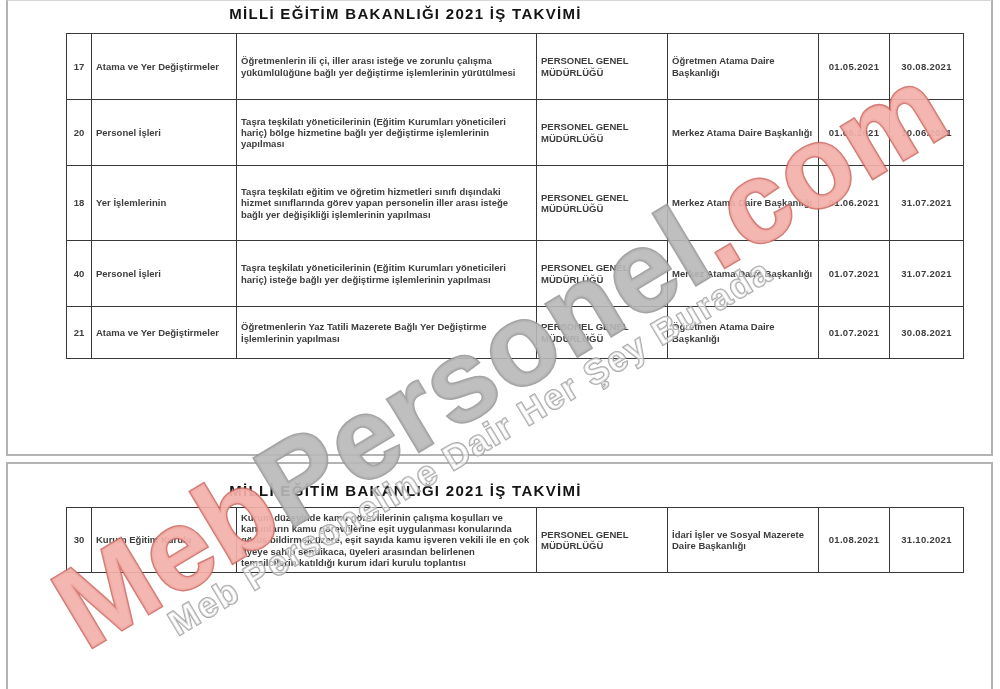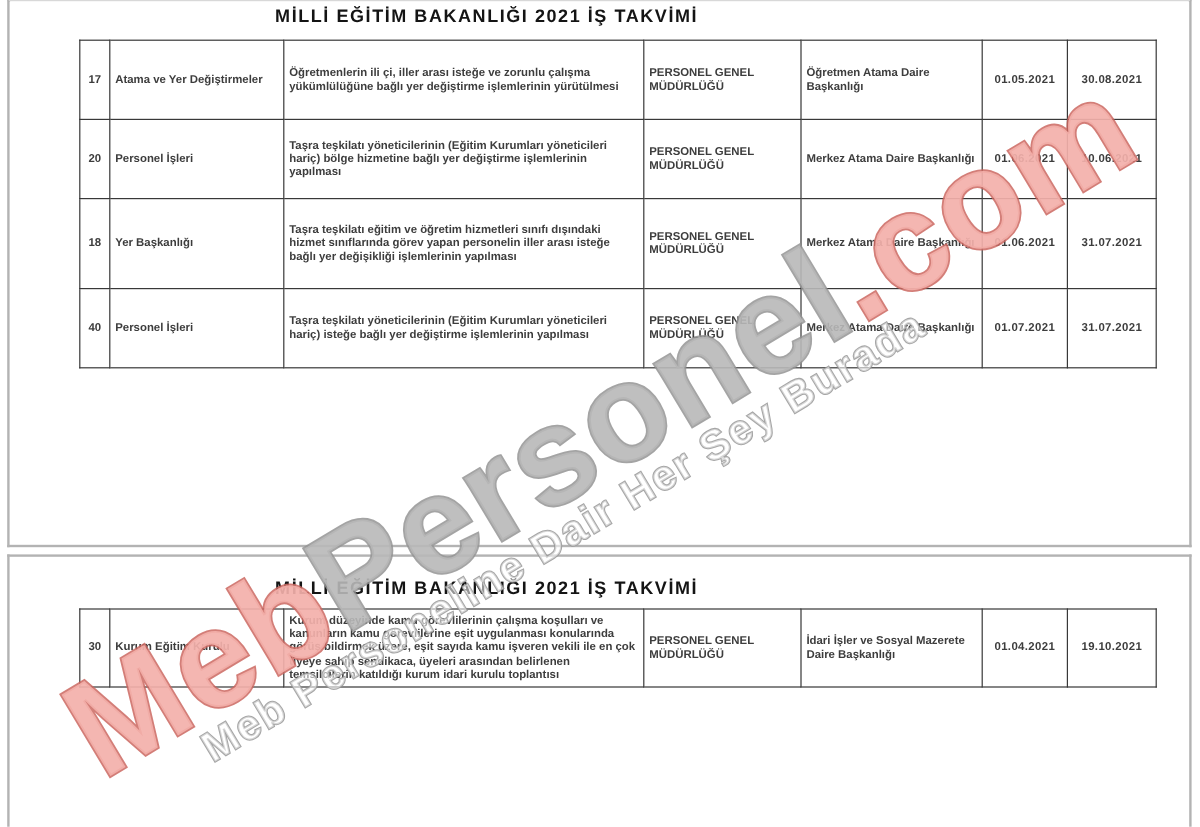--- a/index.html
+++ b/index.html
@@ -81,35 +81,44 @@
         <td class="col-no">20</td>
         <td class="col-task">Personel İşleri</td>
         <td class="col-description">Taşra teşkilatı yöneticilerinin (Eğitim Kurumları yöneticileri hariç) bölge hizmetine bağlı yer değiştirme işlemlerinin yapılması</td>
         <td class="col-unit">PERSONEL GENEL MÜDÜRLÜĞÜ</td>
         <td class="col-department">Merkez Atama Daire Başkanlığı</td>
         <td class="col-start">01.06.2021</td>
         <td class="col-end">10.06.2021</td>
       </tr>
       <tr>
         <td class="col-no">18</td>
-        <td class="col-task">Yer Başkanlığı</td>
+        <td class="col-task">Yer İşlemlerinin</td>
         <td class="col-description">Taşra teşkilatı eğitim ve öğretim hizmetleri sınıfı dışındaki hizmet sınıflarında görev yapan personelin iller arası isteğe bağlı yer değişikliği işlemlerinin yapılması</td>
         <td class="col-unit">PERSONEL GENEL MÜDÜRLÜĞÜ</td>
         <td class="col-department">Merkez Atama Daire Başkanlığı</td>
         <td class="col-start">01.06.2021</td>
         <td class="col-end">31.07.2021</td>
       </tr>
       <tr>
         <td class="col-no">40</td>
         <td class="col-task">Personel İşleri</td>
         <td class="col-description">Taşra teşkilatı yöneticilerinin (Eğitim Kurumları yöneticileri hariç) isteğe bağlı yer değiştirme işlemlerinin yapılması</td>
         <td class="col-unit">PERSONEL GENEL MÜDÜRLÜĞÜ</td>
         <td class="col-department">Merkez Atama Daire Başkanlığı</td>
         <td class="col-start">01.07.2021</td>
         <td class="col-end">31.07.2021</td>
+      </tr>
+      <tr>
+        <td class="col-no">21</td>
+        <td class="col-task">Atama ve Yer Değiştirmeler</td>
+        <td class="col-description">Öğretmenlerin Yaz Tatili Mazerete Bağlı Yer Değiştirme İşlemlerinin yapılması</td>
+        <td class="col-unit">PERSONEL GENEL MÜDÜRLÜĞÜ</td>
+        <td class="col-department">Öğretmen Atama Daire Başkanlığı</td>
+        <td class="col-start">01.07.2021</td>
+        <td class="col-end">30.08.2021</td>
       </tr>
     </tbody>
 </table>
 
 <div id="title2" class="doc-title">MİLLİ EĞİTİM BAKANLIĞI 2021 İŞ TAKVİMİ</div>
 
 <table id="table2" class="cal">
   <colgroup>
     <col style="width:25px">
       <col style="width:145px">
@@ -119,21 +128,21 @@
       <col style="width:71px">
     <col style="width:74px">
   </colgroup>
   <tbody>
       <tr>
         <td class="col-no">30</td>
         <td class="col-task">Kurum Eğitim Kurulu</td>
         <td class="col-description">Kurum düzeyinde kamu görevlilerinin çalışma koşulları ve kanunların kamu görevlilerine eşit uygulanması konularında görüş bildirmek üzere, eşit sayıda kamu işveren vekili ile en çok üyeye sahip sendikaca, üyeleri arasından belirlenen temsilcilerin katıldığı kurum idari kurulu toplantısı</td>
         <td class="col-unit">PERSONEL GENEL MÜDÜRLÜĞÜ</td>
         <td class="col-department">İdari İşler ve Sosyal Mazerete Daire Başkanlığı</td>
-        <td class="col-start">01.04.2021</td>
-        <td class="col-end">19.10.2021</td>
+        <td class="col-start">01.08.2021</td>
+        <td class="col-end">31.10.2021</td>
       </tr>
     </tbody>
 </table>
 
 <div id="wm-main" class="wm"><span class="wm-pink">Meb</span><span class="wm-gray">Personel</span><span class="wm-pink">.com</span></div>
 
 <div id="wm-tagline" class="wm">Meb Personeline Dair Her Şey Burada</div>
 
 </body></html>

